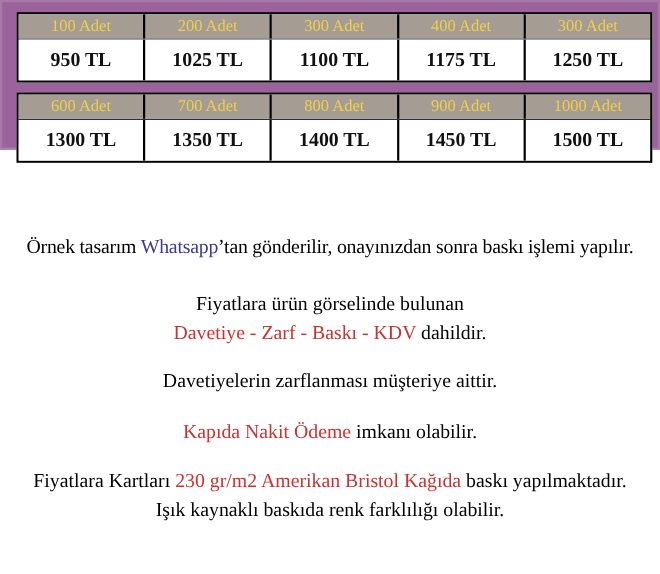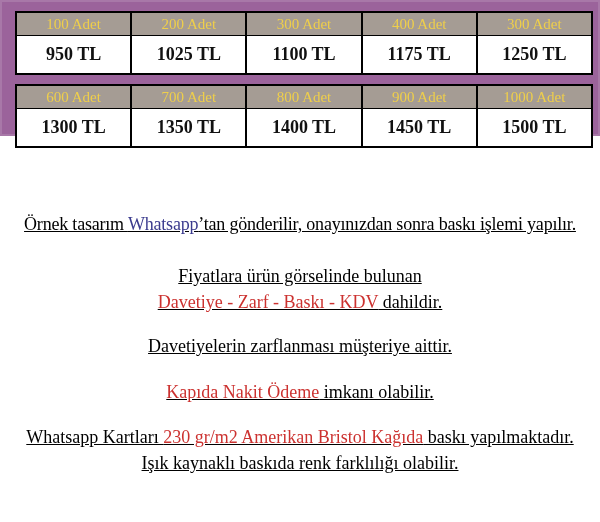--- a/index.html
+++ b/index.html
@@ -57,21 +57,21 @@
 
   
   .notes {
     position: absolute; top: 159px; left: 0;
     width: 600px;
     text-align: center;
     color: #000000;
     font-size: 18px;
     line-height: 26px;
   }
-  .nline { white-space: nowrap; text-decoration: underline; }
+  .nline { white-space: nowrap; }
   .nline.l1 { margin-top: 52px; letter-spacing: -0.2px; }
   .nline.l2 { margin-top: 26px; }
   .nline.l4 { margin-top: 18px; }
   .nline.l5 { margin-top: 20px; }
   .nline.l6 { margin-top: 19px; }
   .red  { color: #cc3230; }
   .blue { color: #3b3b8e; }
 </style>
 </head>
 <body>
@@ -130,20 +130,20 @@
 
   <div class="nline l4">
     <span>Davetiyelerin zarflanması müşteriye aittir.</span>
   </div>
 
   <div class="nline l5">
     <span class="red">Kapıda Nakit Ödeme</span><span> imkanı olabilir.</span>
   </div>
 
   <div class="nline l6">
-    <span>Whatsapp Kartları </span><span class="red">230 gr/m2 Amerikan Bristol Kağıda</span><span> baskı yapılmaktadır.</span>
+    <span>Fiyatlara Kartları </span><span class="red">230 gr/m2 Amerikan Bristol Kağıda</span><span> baskı yapılmaktadır.</span>
   </div>
 
   <div class="nline l7">
     <span>Işık kaynaklı baskıda renk farklılığı olabilir.</span>
   </div>
 
 </div>
 
 </body></html>

